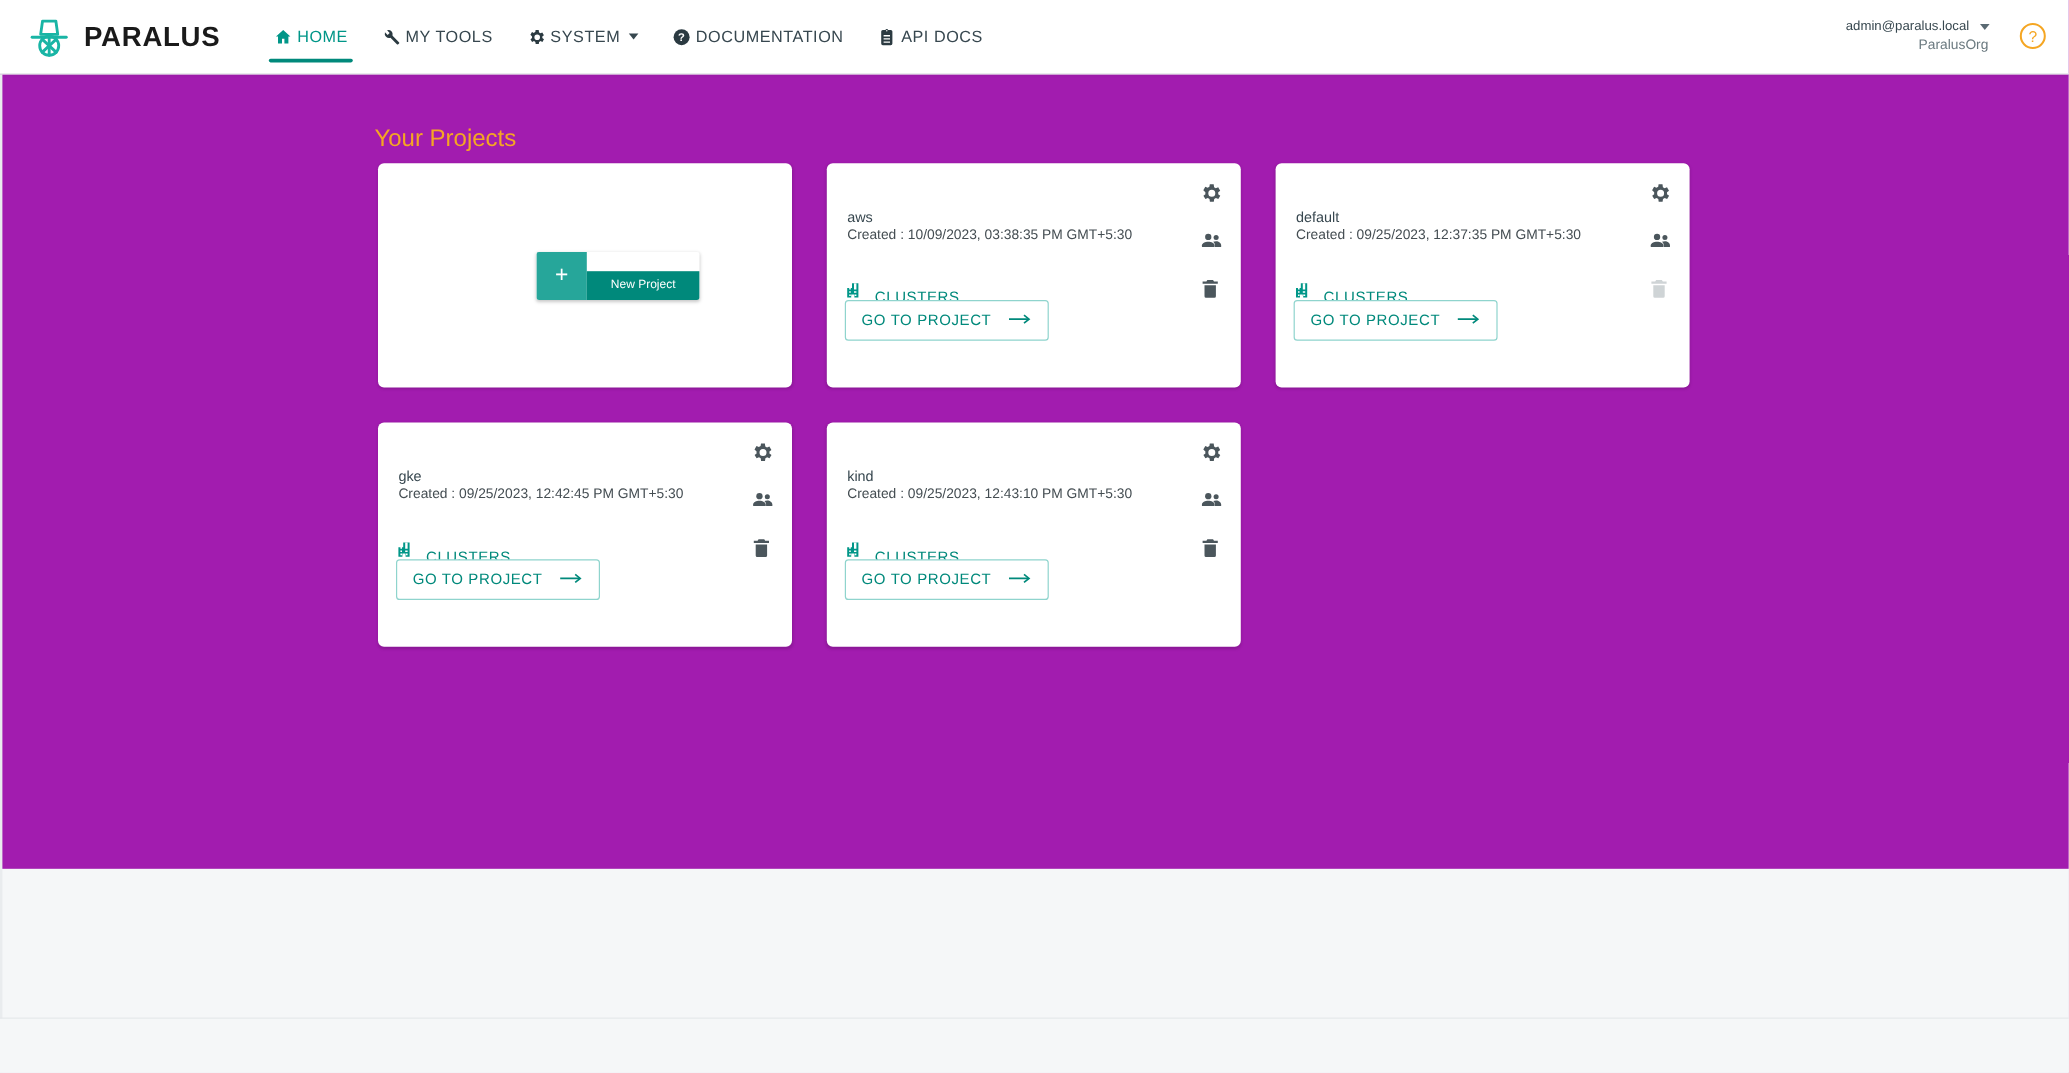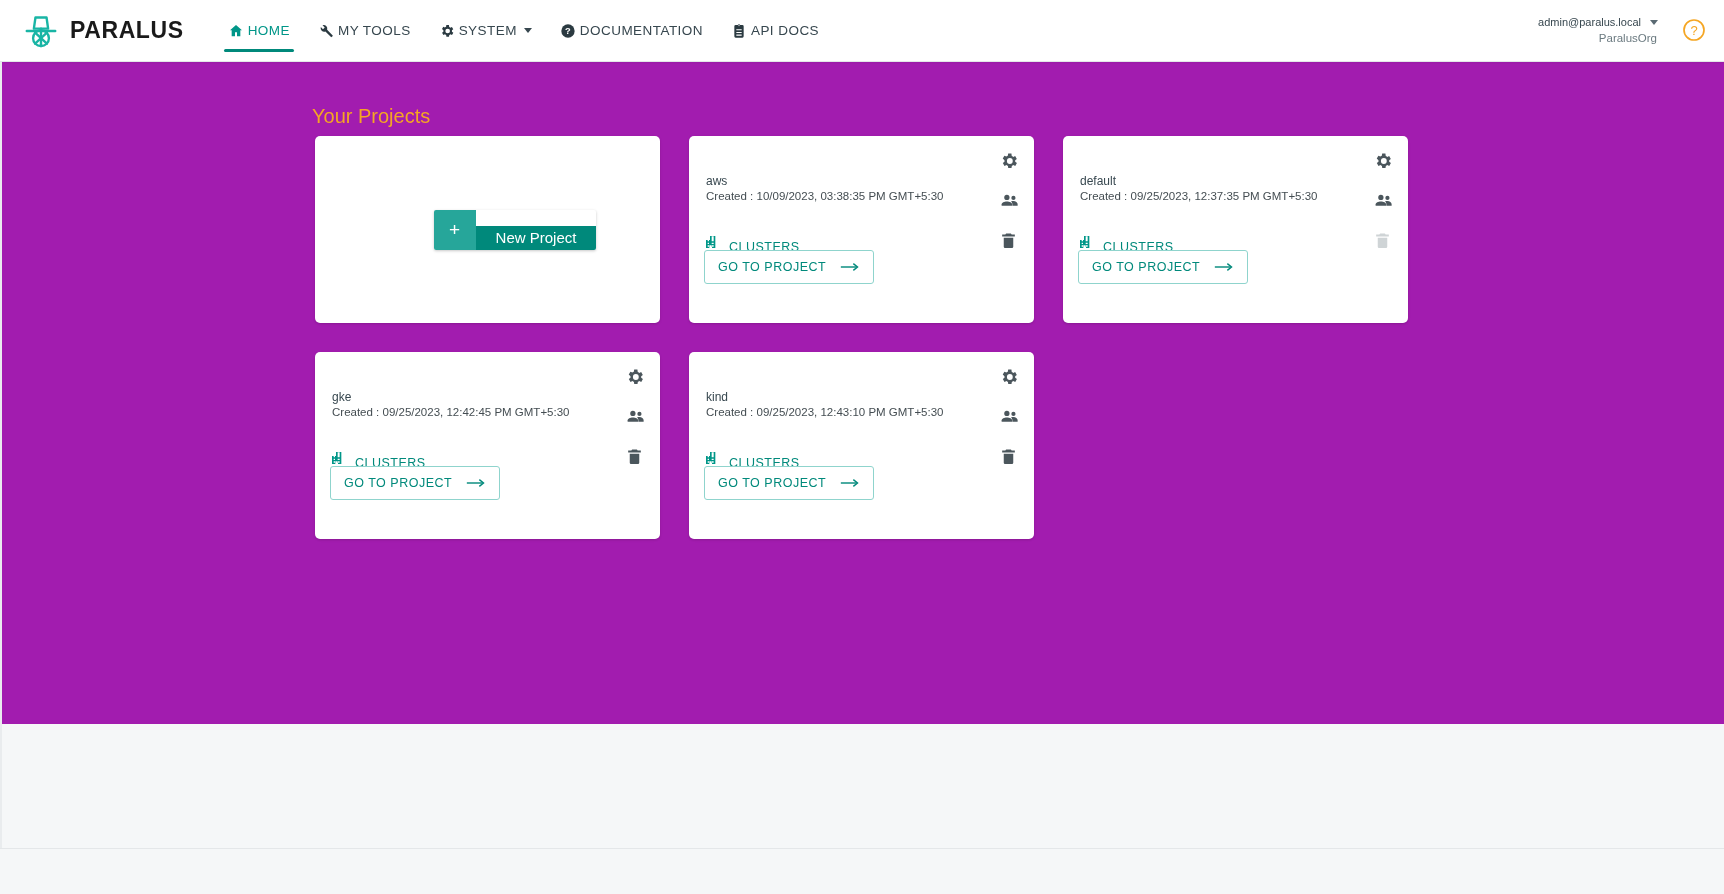--- a/index.html
+++ b/index.html
@@ -94,21 +94,21 @@
     margin-left: 55px;
   }
   .new-btn-plus {
     background: #26a69a; color: #fff;
     width: 42px; display: flex; align-items: center; justify-content: center;
     font-size: 19px; line-height: 1;
   }
   .new-btn-label {
     background: #00897b; color: #fff;
     display: flex; align-items: center; padding: 0 20px;
-    font-size: 15px;
+    font-size: 10px;
     margin-top: 16px;
   }
 
   
   .card-title {
     position: absolute; left: 17px; top: 14px;
     font-size: 12px; color: #37474f; font-weight: normal; margin-top: 24px;
   }
   .card-created {
     position: absolute; left: 17px; top: 54px;

